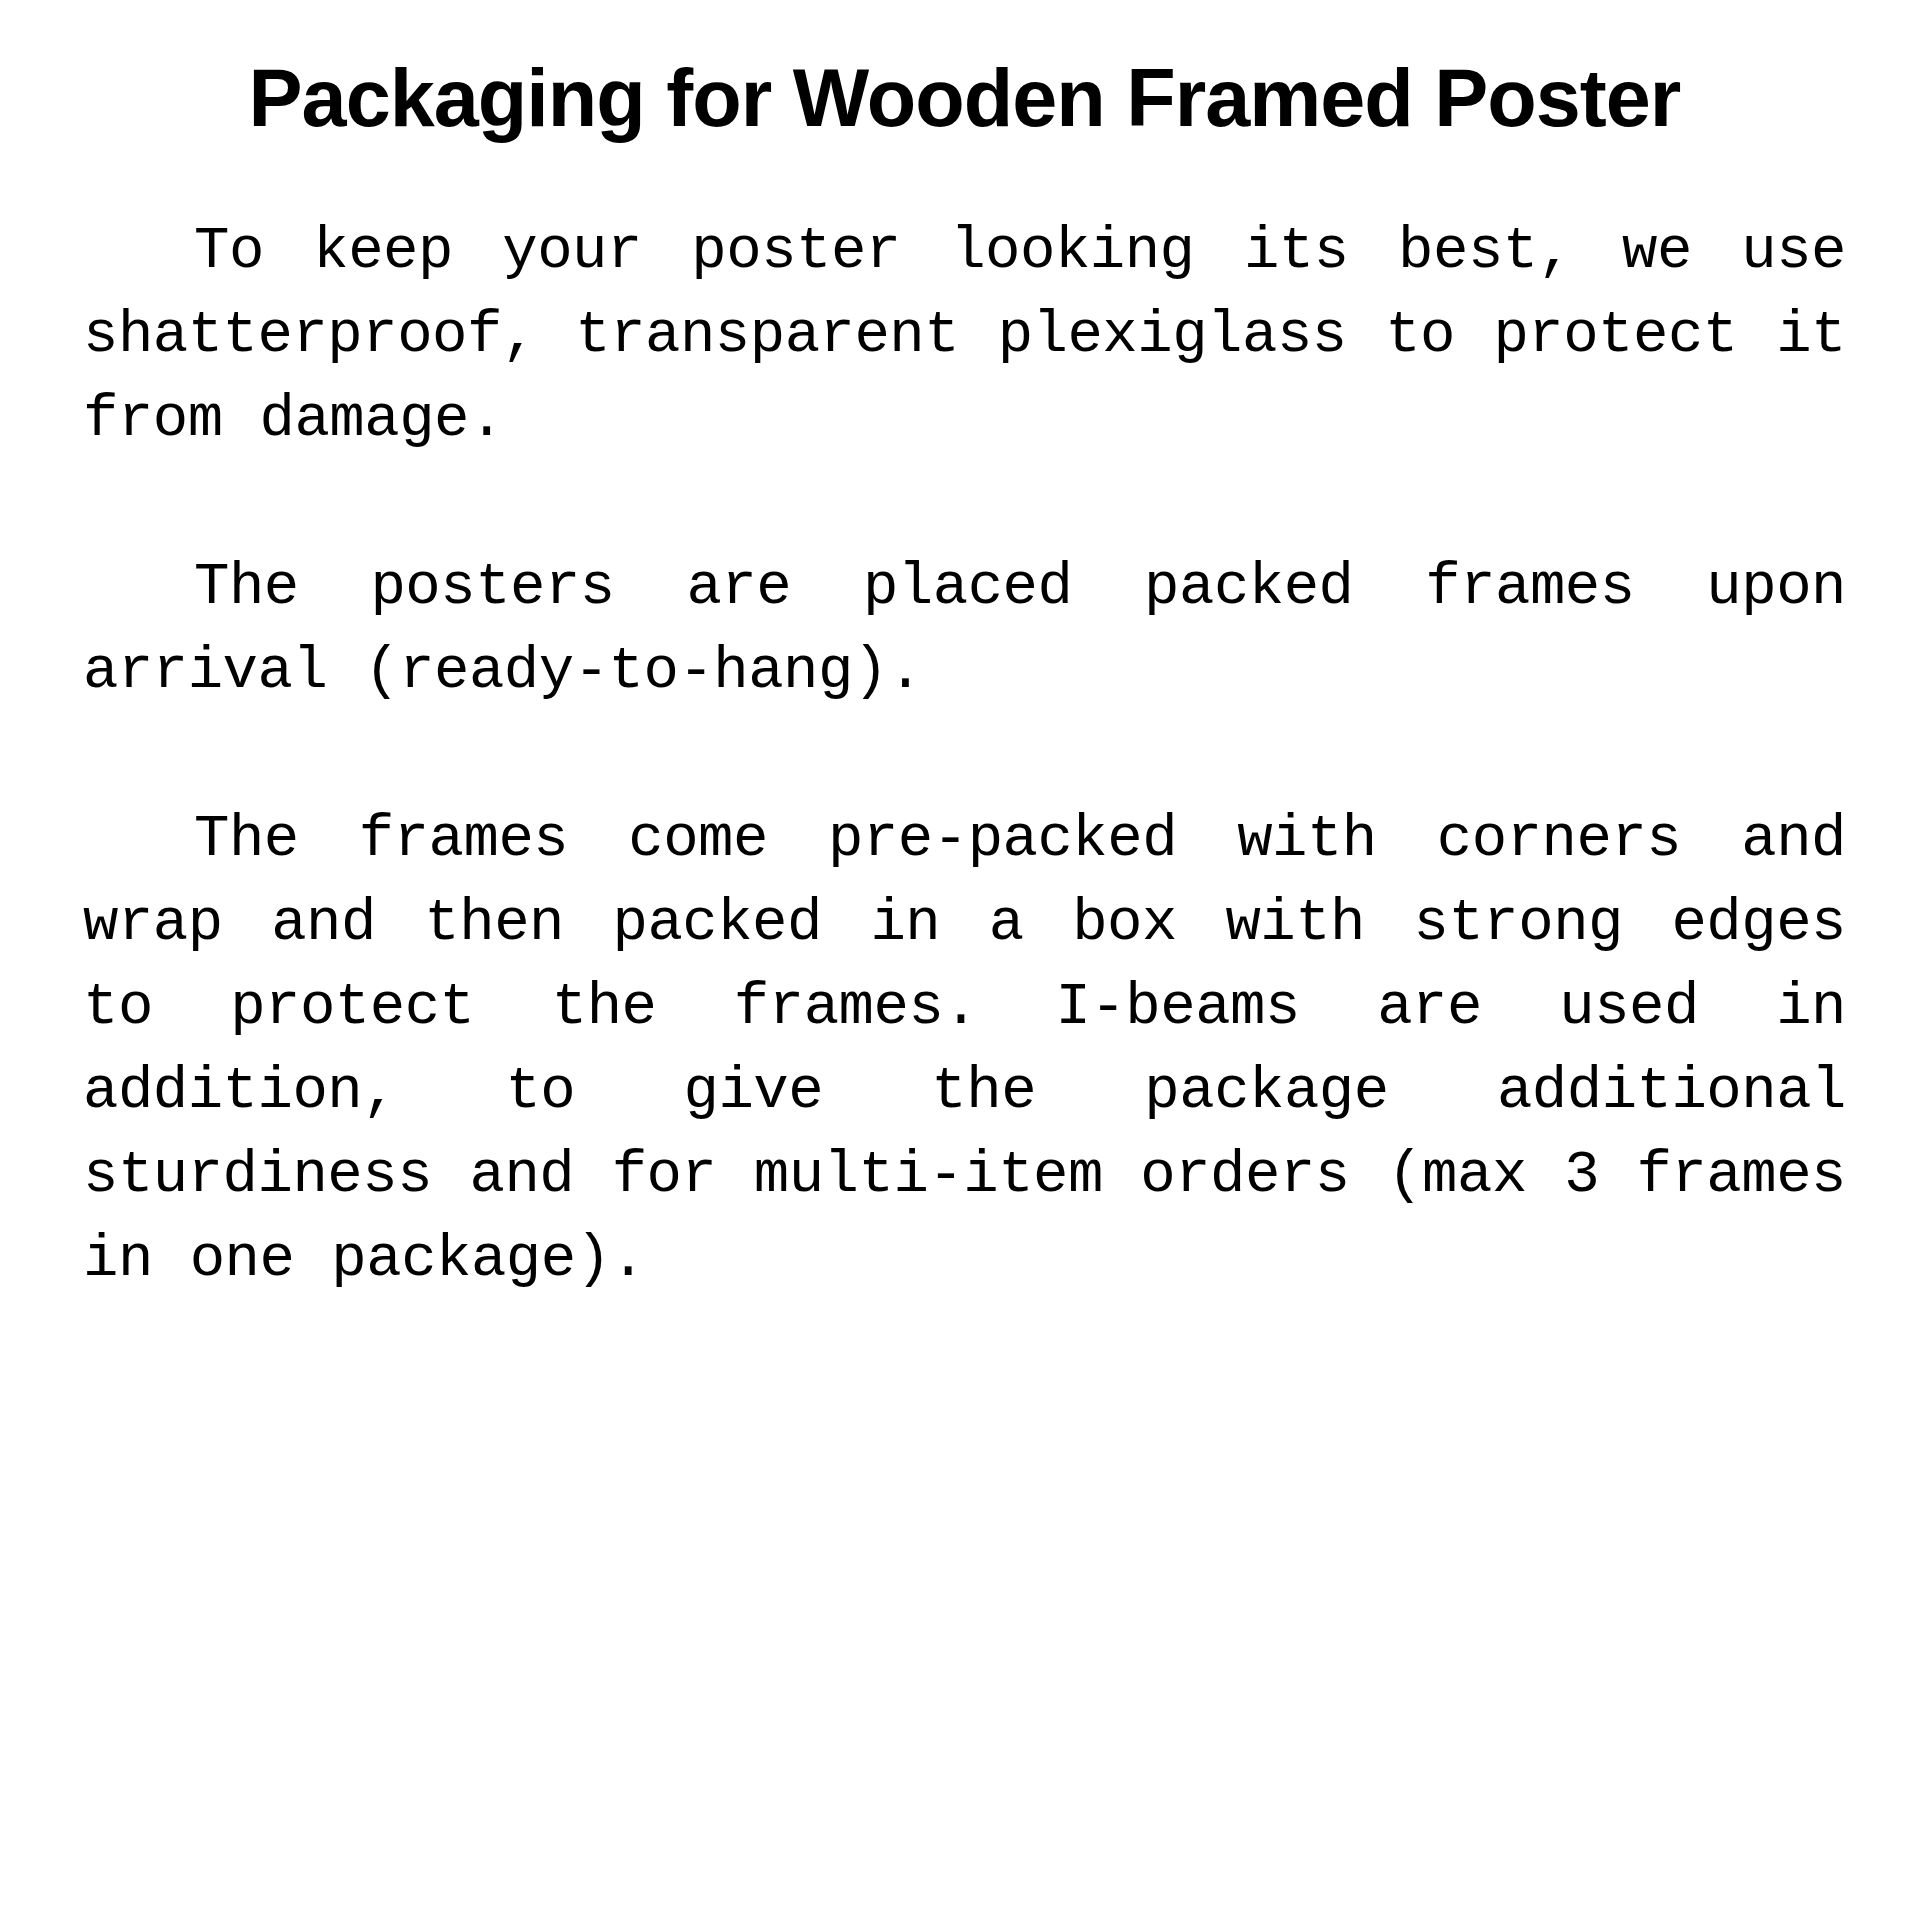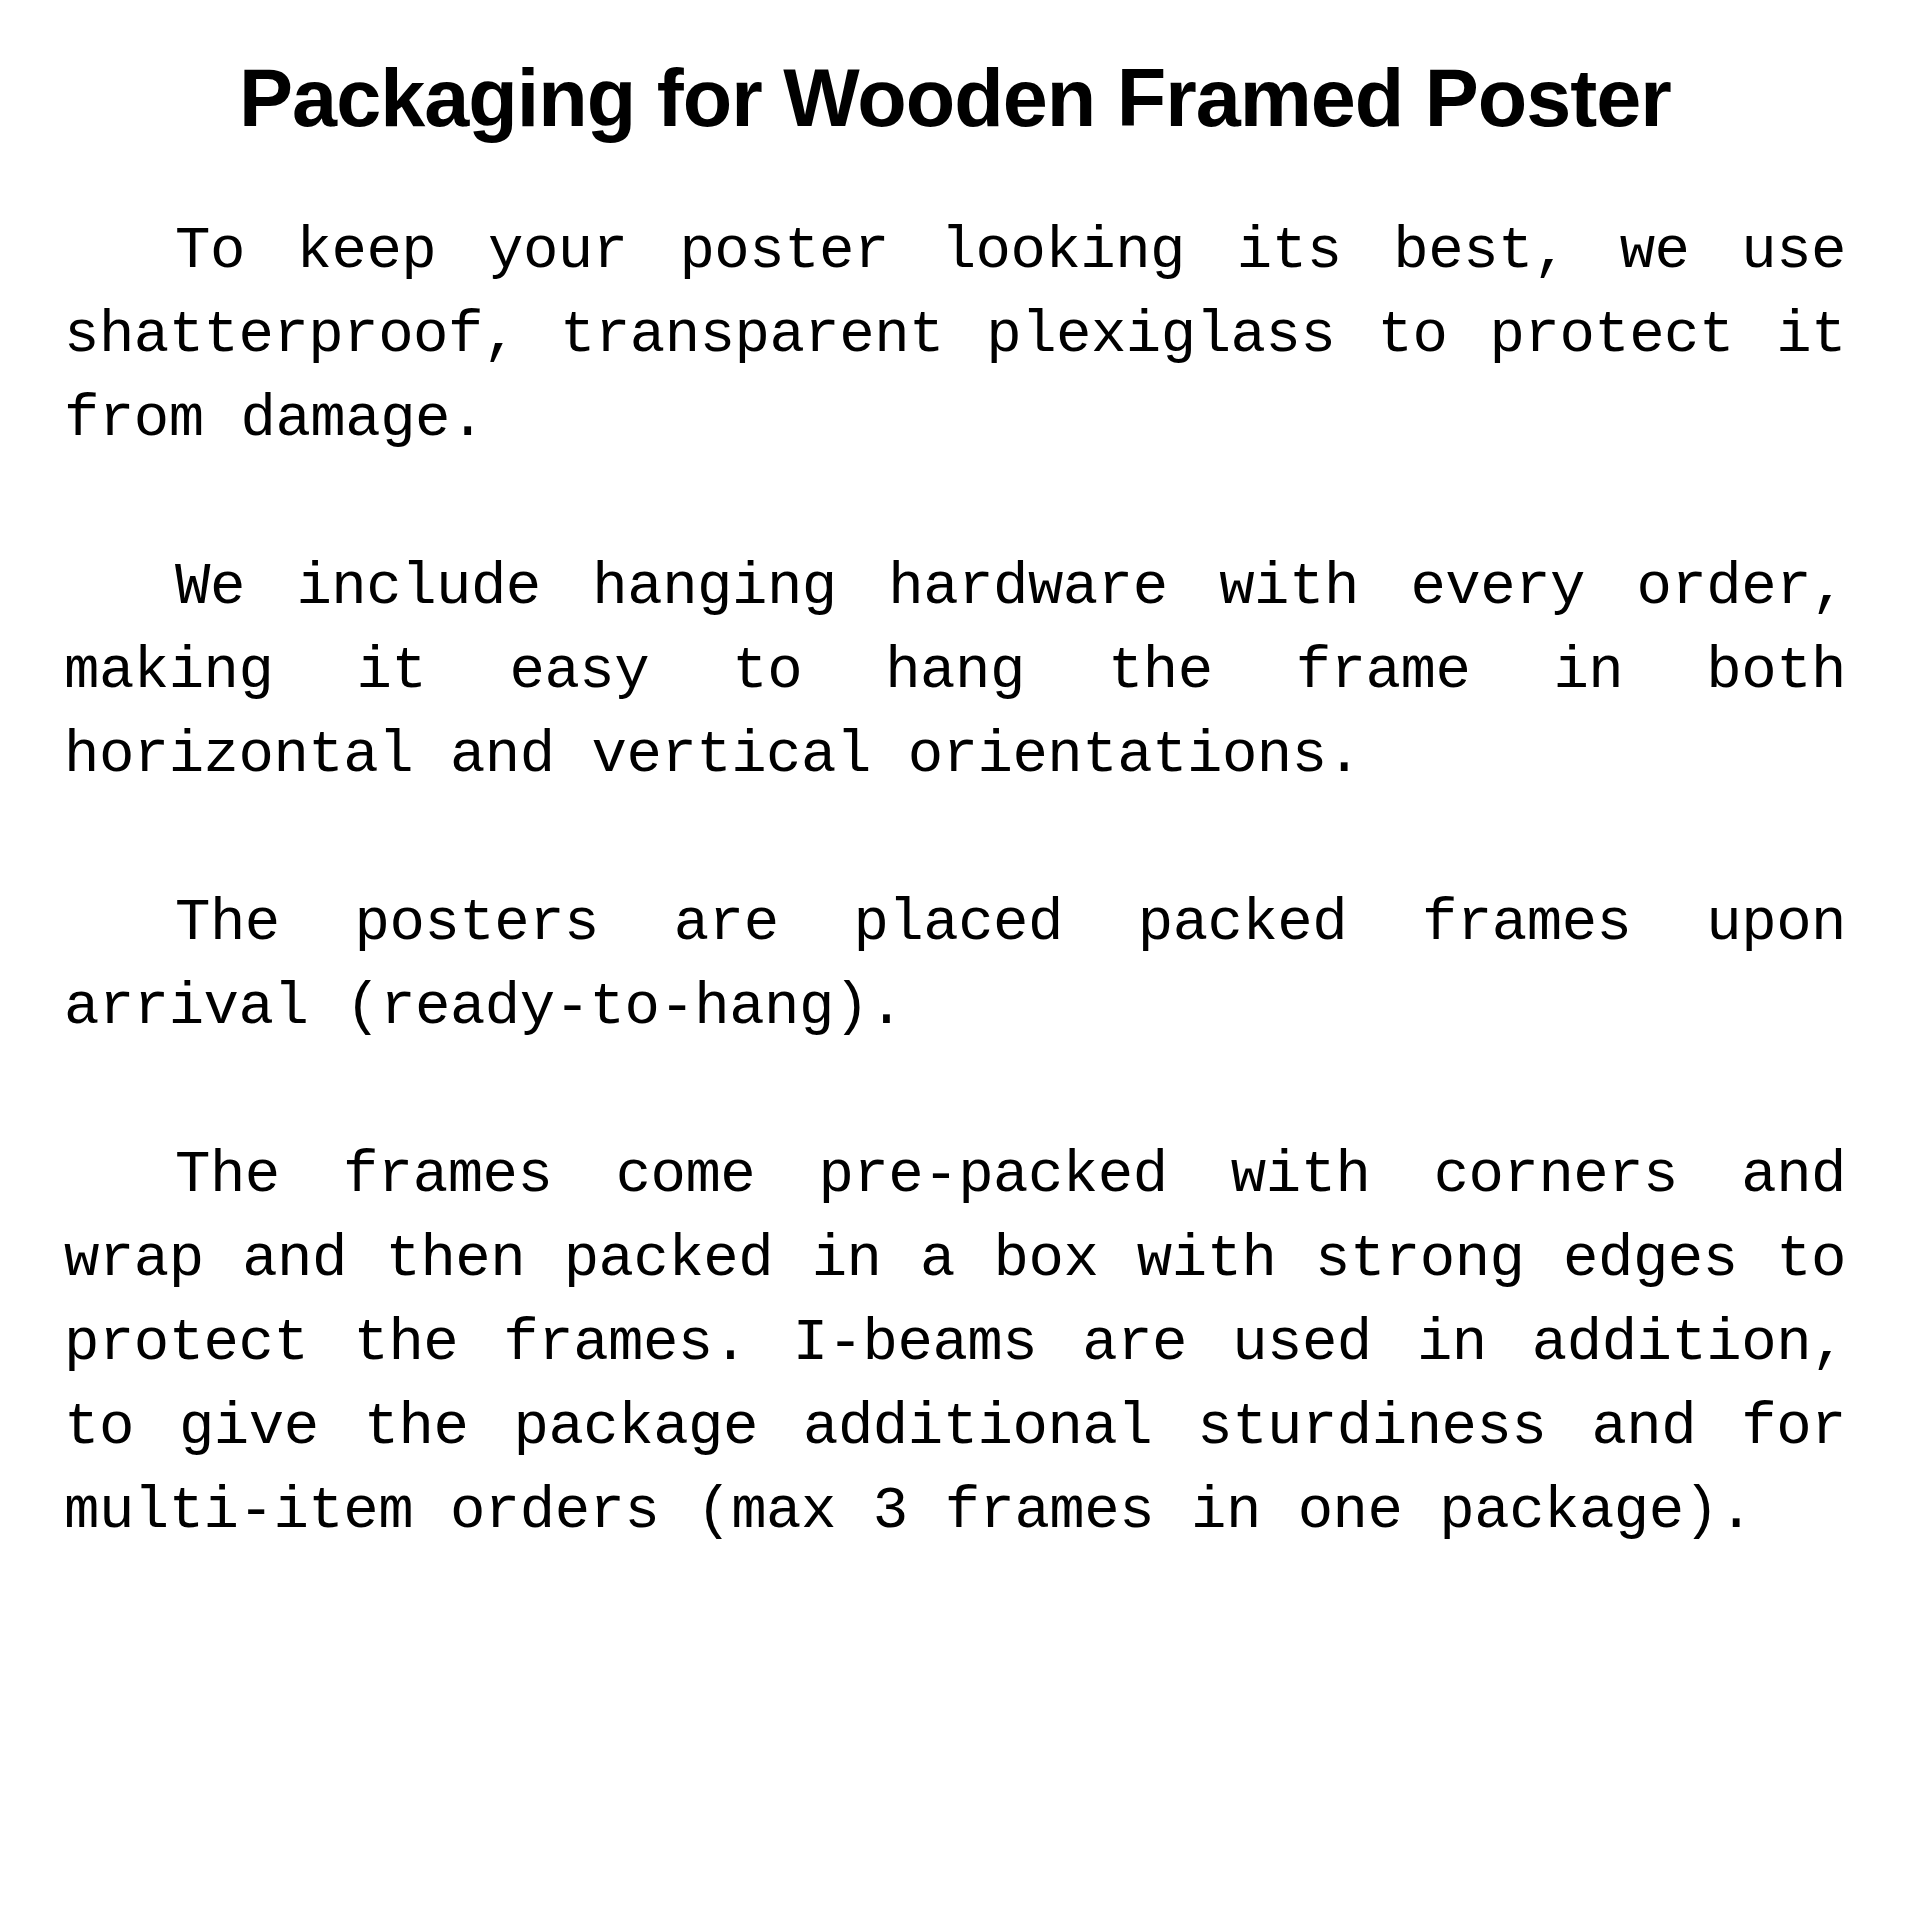--- a/index.html
+++ b/index.html
@@ -6,21 +6,21 @@
     margin: 0;
     padding: 0;
     background: #ffffff;
   }
   .page {
     width: 1927px;
     height: 1927px;
     box-sizing: border-box;
     background: #ffffff;
     color: #000000;
-    padding: 48px 81px 0 64px;
+    padding: 48px 81px 0 83px;
     font-family: "Liberation Sans", sans-serif;
     overflow: hidden;
     border-radius: 13px;
   }
   .title {
     font-size: 81px;
     font-weight: 700;
     line-height: 1.25;
     text-align: center;
     margin: 0 0 61px 0;
@@ -44,21 +44,20 @@
 </style>
 </head>
 <body>
 
 <div class="page">
   <h1 class="title">Packaging for Wooden Framed Poster</h1>
 
   <div>
     <p class="para">To keep your poster looking its best, we use shatterproof, transparent plexiglass to protect it from damage.</p>
 
-    <p class="para">We include hanging hardware with every order, making it easy to hang the frame in both horizontal and vertical orientations.</p>
 
 
     <p class="para">The posters are placed packed frames upon arrival (ready-to-hang).</p>
 
     <p class="para">The frames come pre-packed with corners and wrap and then packed in a box with strong edges to protect the frames. I-beams are used in addition, to give the package additional sturdiness and for multi-item orders (max 3 frames in one package).</p>
   </div>
 </div>
 
 
 </body></html>

